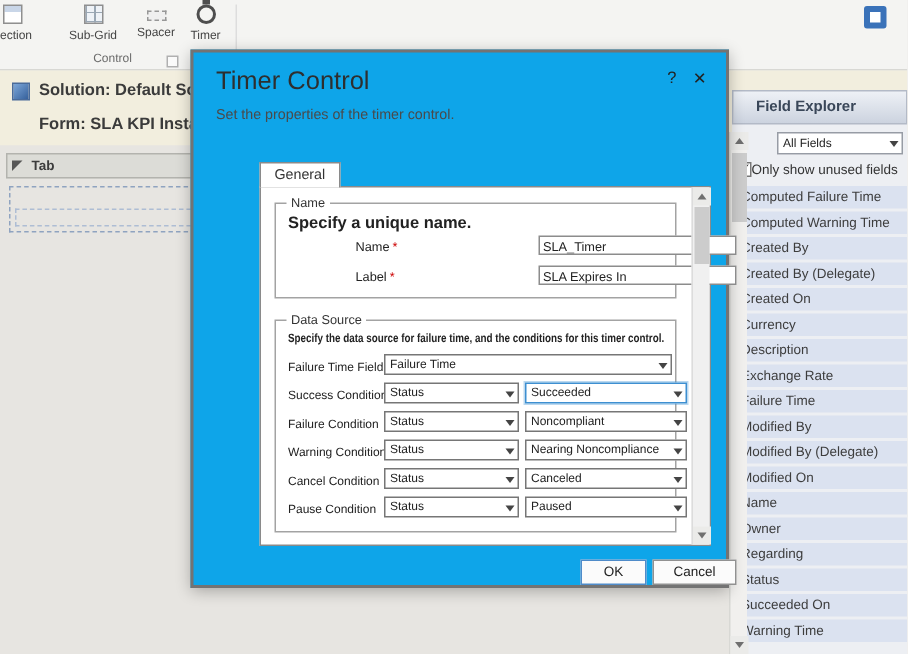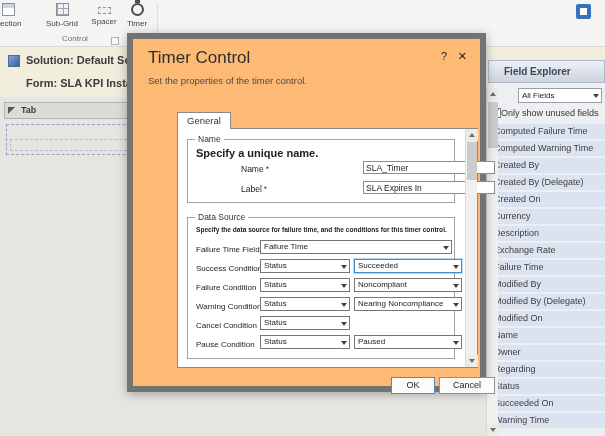--- a/index.html
+++ b/index.html
@@ -57,21 +57,21 @@
   .fe-filter{position:absolute;left:30px;top:28px;width:84px;height:15px;background:#fff;border:1px solid #979ca5;cursor:pointer;}
   .fe-filter .sel-text{line-height:13px;}
   .fe-check{position:absolute;left:3px;top:48px;display:flex;align-items:center;gap:0;}
   .checkbox{width:10px;height:10px;border:1px solid #777;background:#fff;position:relative;cursor:pointer;}
   .checkbox.checked::after{content:"✓";position:absolute;left:1px;top:-2px;font-size:9px;color:#2b2b2b;}
   .fe-check-label{font-size:9px;color:#333;white-space:nowrap;}
   .fe-list{position:absolute;left:0;top:64px;width:117px;}
   .fe-item{height:15px;margin-bottom:2px;background:#dbe2f0;font-size:9px;color:#3d3d3d;line-height:15px;padding-left:6px;white-space:nowrap;overflow:hidden;cursor:pointer;}
 
   
-  .dialog{position:absolute;left:127px;top:33px;width:359px;height:359px;background:#fdba74;border:6px solid #737373;box-shadow:0 2px 10px rgba(0,0,0,.3);z-index:10;}
+  .dialog{position:absolute;left:127px;top:33px;width:359px;height:359px;background:#0ea5e9;border:2px solid #737373;box-shadow:0 2px 10px rgba(0,0,0,.3);z-index:10;}
   .dlg-title{position:absolute;left:15px;top:9px;font-size:17px;color:#2e2e2e;}
   .dlg-subtitle{position:absolute;left:15px;top:36px;font-size:9.5px;color:#4a4a4a;}
   .dlg-help{position:absolute;right:33px;top:11px;font-size:11px;color:#222;cursor:pointer;}
   .dlg-close{position:absolute;right:13px;top:11px;font-size:11px;color:#222;cursor:pointer;}
   .dlg-tab{position:absolute;left:44px;top:73px;height:17px;padding:0 9px;background:#fff;border:1px solid #8a8a8a;border-bottom:none;font-size:9.5px;line-height:16px;color:#333;z-index:2;cursor:pointer;}
   .dlg-box{position:absolute;left:44px;top:89px;width:301px;height:240px;border:1px solid #8a8a8a;background:#fff;}
   .dlg-scroll{position:absolute;right:0;top:0;width:12px;height:238px;background:#f0f0f0;border-left:1px solid #dcdcdc;}
   .dlg-scroll .sb-thumb{top:13px;height:38px;}
 
   .fieldset{position:absolute;left:9px;width:268px;border:1px solid #a3a3a3;background:#fff;}
@@ -228,20 +228,23 @@
             <div class="drow"><span class="flabel">Warning Condition</span><div class="select s1">
                 <span class="sel-text">Status</span>
                 <span class="sel-arrow"></span>
               </div><div class="select s2">
                 <span class="sel-text">Nearing Noncompliance</span>
                 <span class="sel-arrow"></span>
               </div></div>
             <div class="drow"><span class="flabel">Cancel Condition</span><div class="select s1">
                 <span class="sel-text">Status</span>
                 <span class="sel-arrow"></span>
+              </div><div class="select s2">
+                <span class="sel-text">Canceled</span>
+                <span class="sel-arrow"></span>
               </div></div>
             <div class="drow"><span class="flabel">Pause Condition</span><div class="select s1">
                 <span class="sel-text">Status</span>
                 <span class="sel-arrow"></span>
               </div><div class="select s2">
                 <span class="sel-text">Paused</span>
                 <span class="sel-arrow"></span>
               </div></div>
           </div>
       </div>

